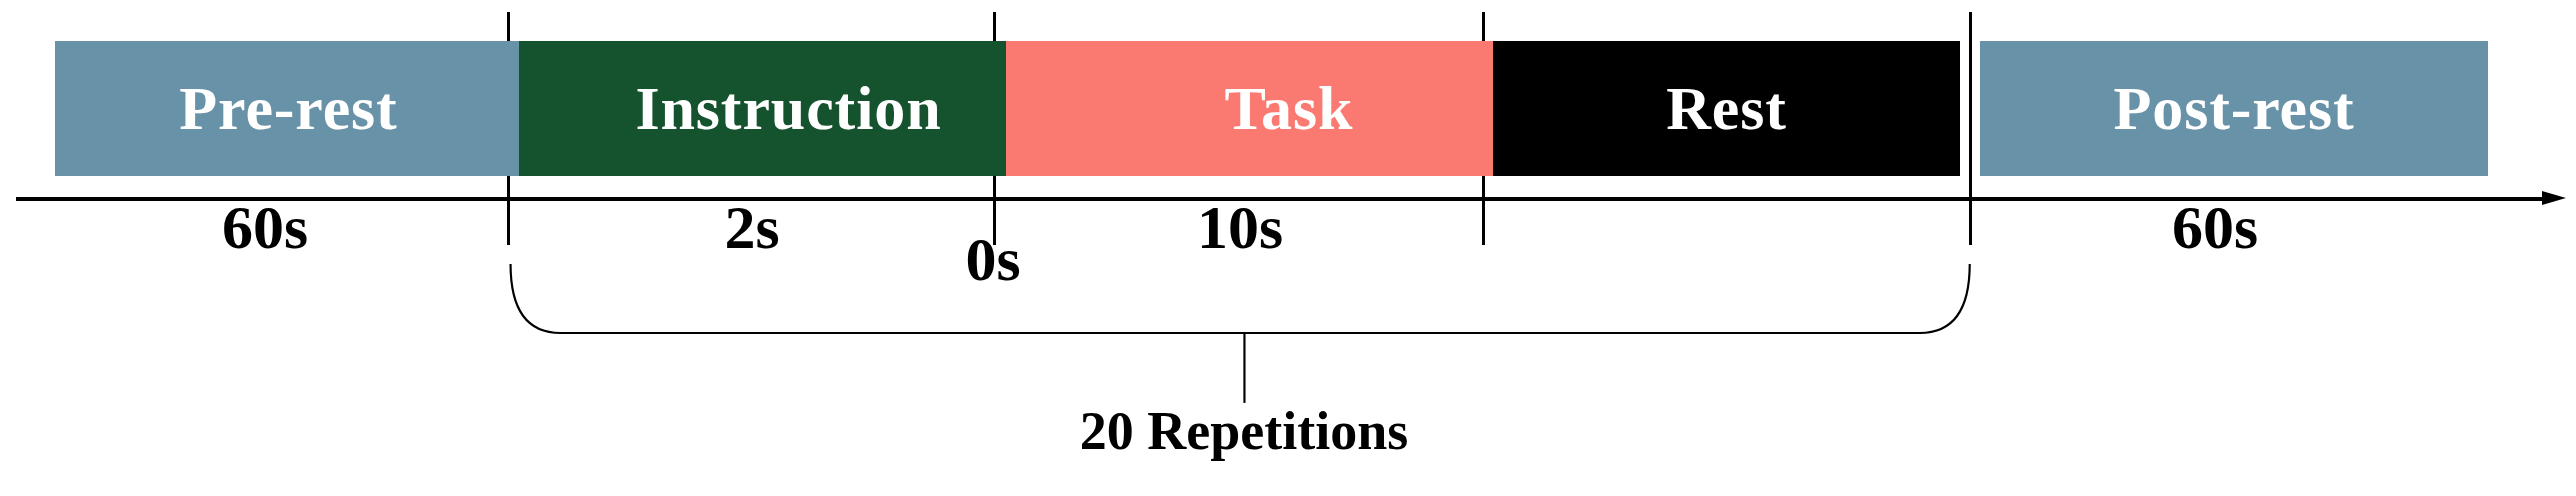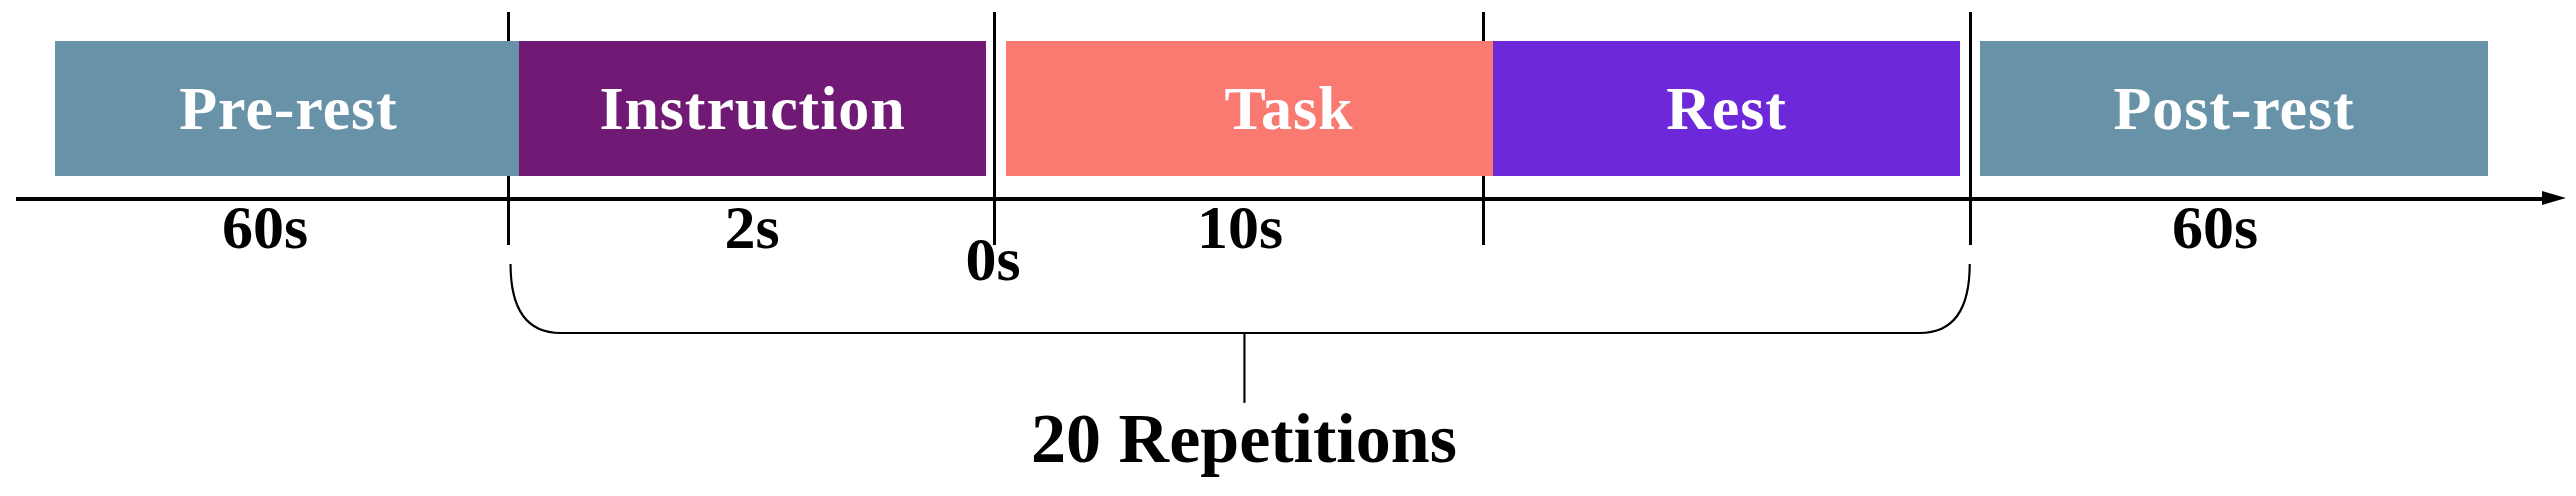--- a/index.html
+++ b/index.html
@@ -97,41 +97,41 @@
     height: 497px;
     pointer-events: none;
   }
 
   
   .reps {
     position: absolute;
     left: 1244px;
     top: 404px;
     transform: translateX(-50%);
-    font-size: 70px;
+    font-size: 54px;
     font-weight: bold;
     color: #000000;
     white-space: nowrap;
     line-height: 1.0;
   }
 </style>
 </head>
 <body>
 
 <div class="canvas">
 
   <div class="divider d1"></div>
   <div class="divider d2"></div>
   <div class="divider d3"></div>
   <div class="divider d4"></div>
 
   <div class="seg s1" style="background-color: rgb(104, 146, 167); color: rgb(255, 255, 255); margin-left: 24px;">Pre-rest</div>
-  <div class="seg s2" style="background-color: #701a75; color: rgb(255, 255, 255);">Instruction</div>
+  <div class="seg s2" style="background-color: #14532d; color: rgb(255, 255, 255); padding-left: 36px;">Instruction</div>
   <div class="seg s3" style="background-color: rgb(250, 122, 114); color: rgb(255, 255, 255);">Task</div>
-  <div class="seg s4" style="background-color: #6d28d9; color: rgb(255, 255, 255);">Rest</div>
+  <div class="seg s4" style="background-color: #000000; color: rgb(255, 255, 255);">Rest</div>
   <div class="seg s5" style="background-color: rgb(104, 146, 167); color: rgb(255, 255, 255);">Post-rest</div>
 
   <div class="axis" style="background-color: rgb(0, 0, 0);"></div>
   <div class="arrowhead"></div>
 
   <div class="dur dur1">60s</div>
   <div class="dur dur2">2s</div>
   <div class="dur dur-origin">0s</div>
   <div class="dur dur3">10s</div>
   <div class="dur dur5">60s</div>

